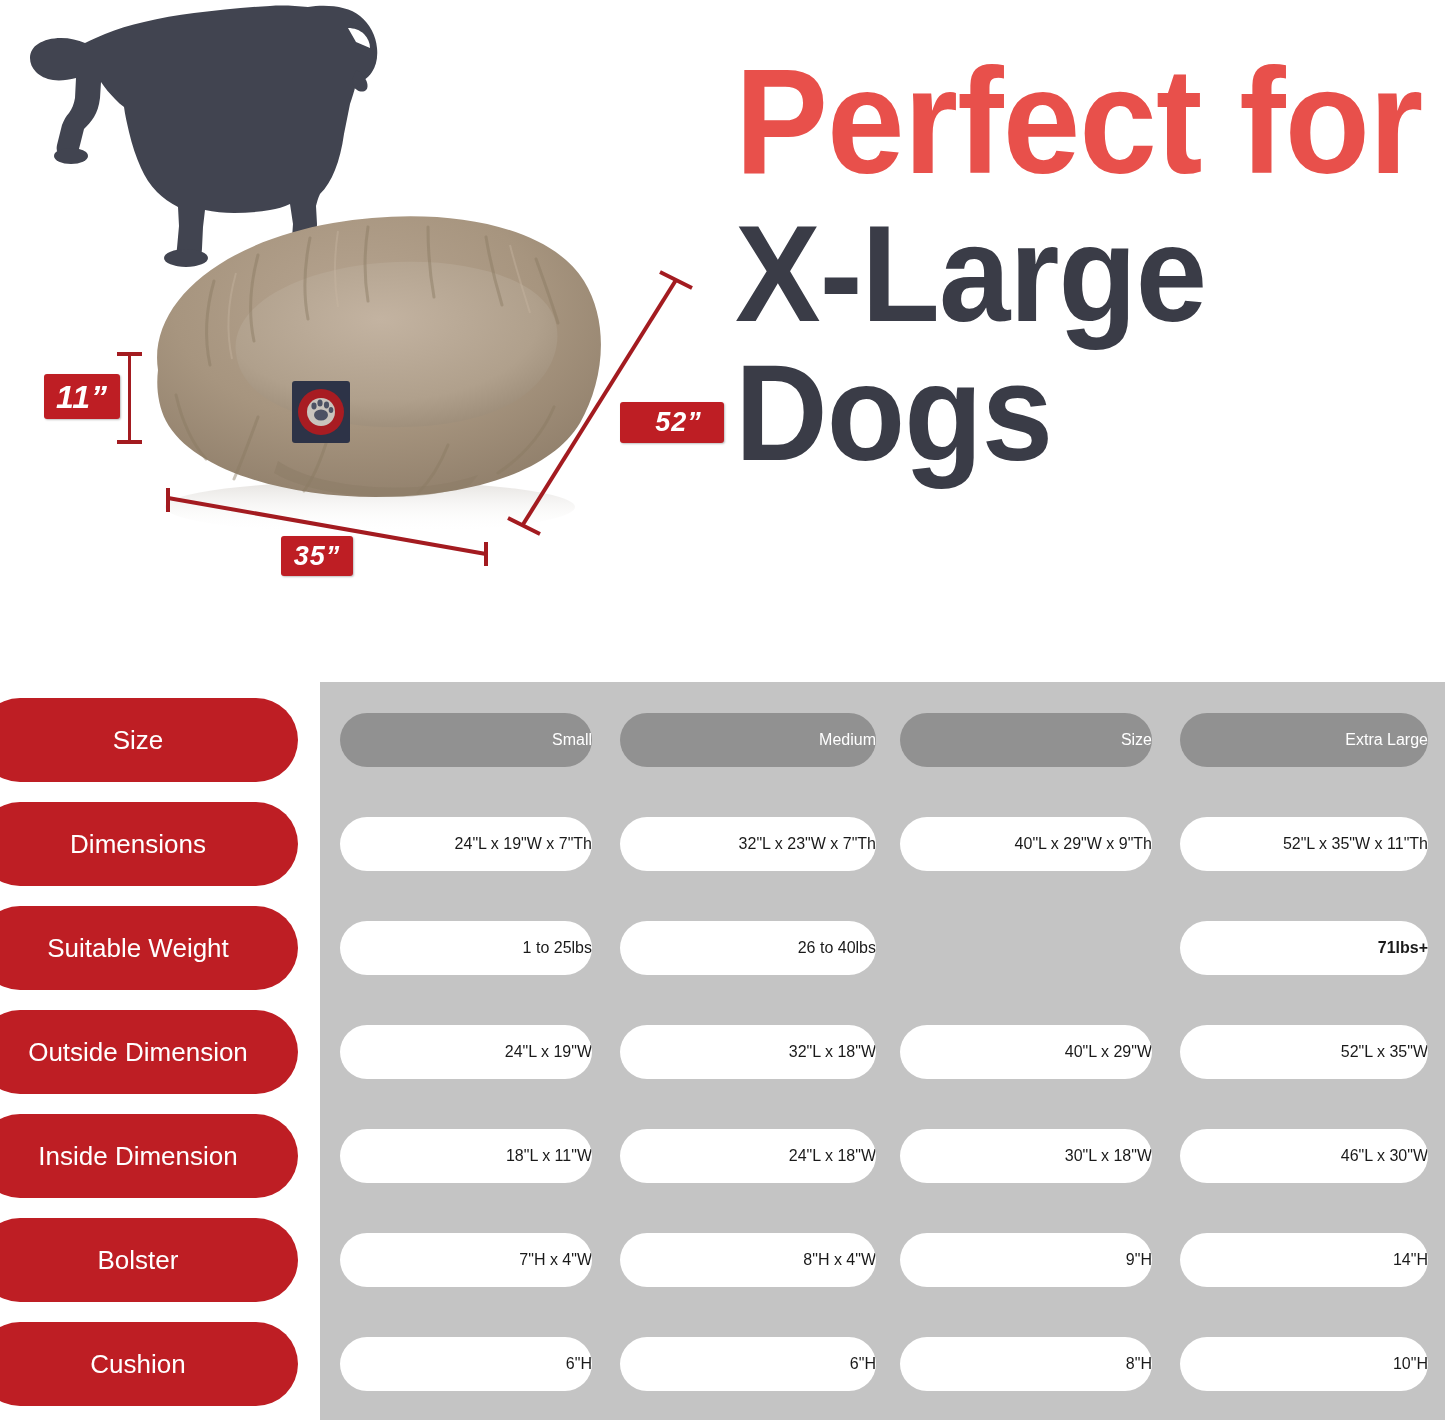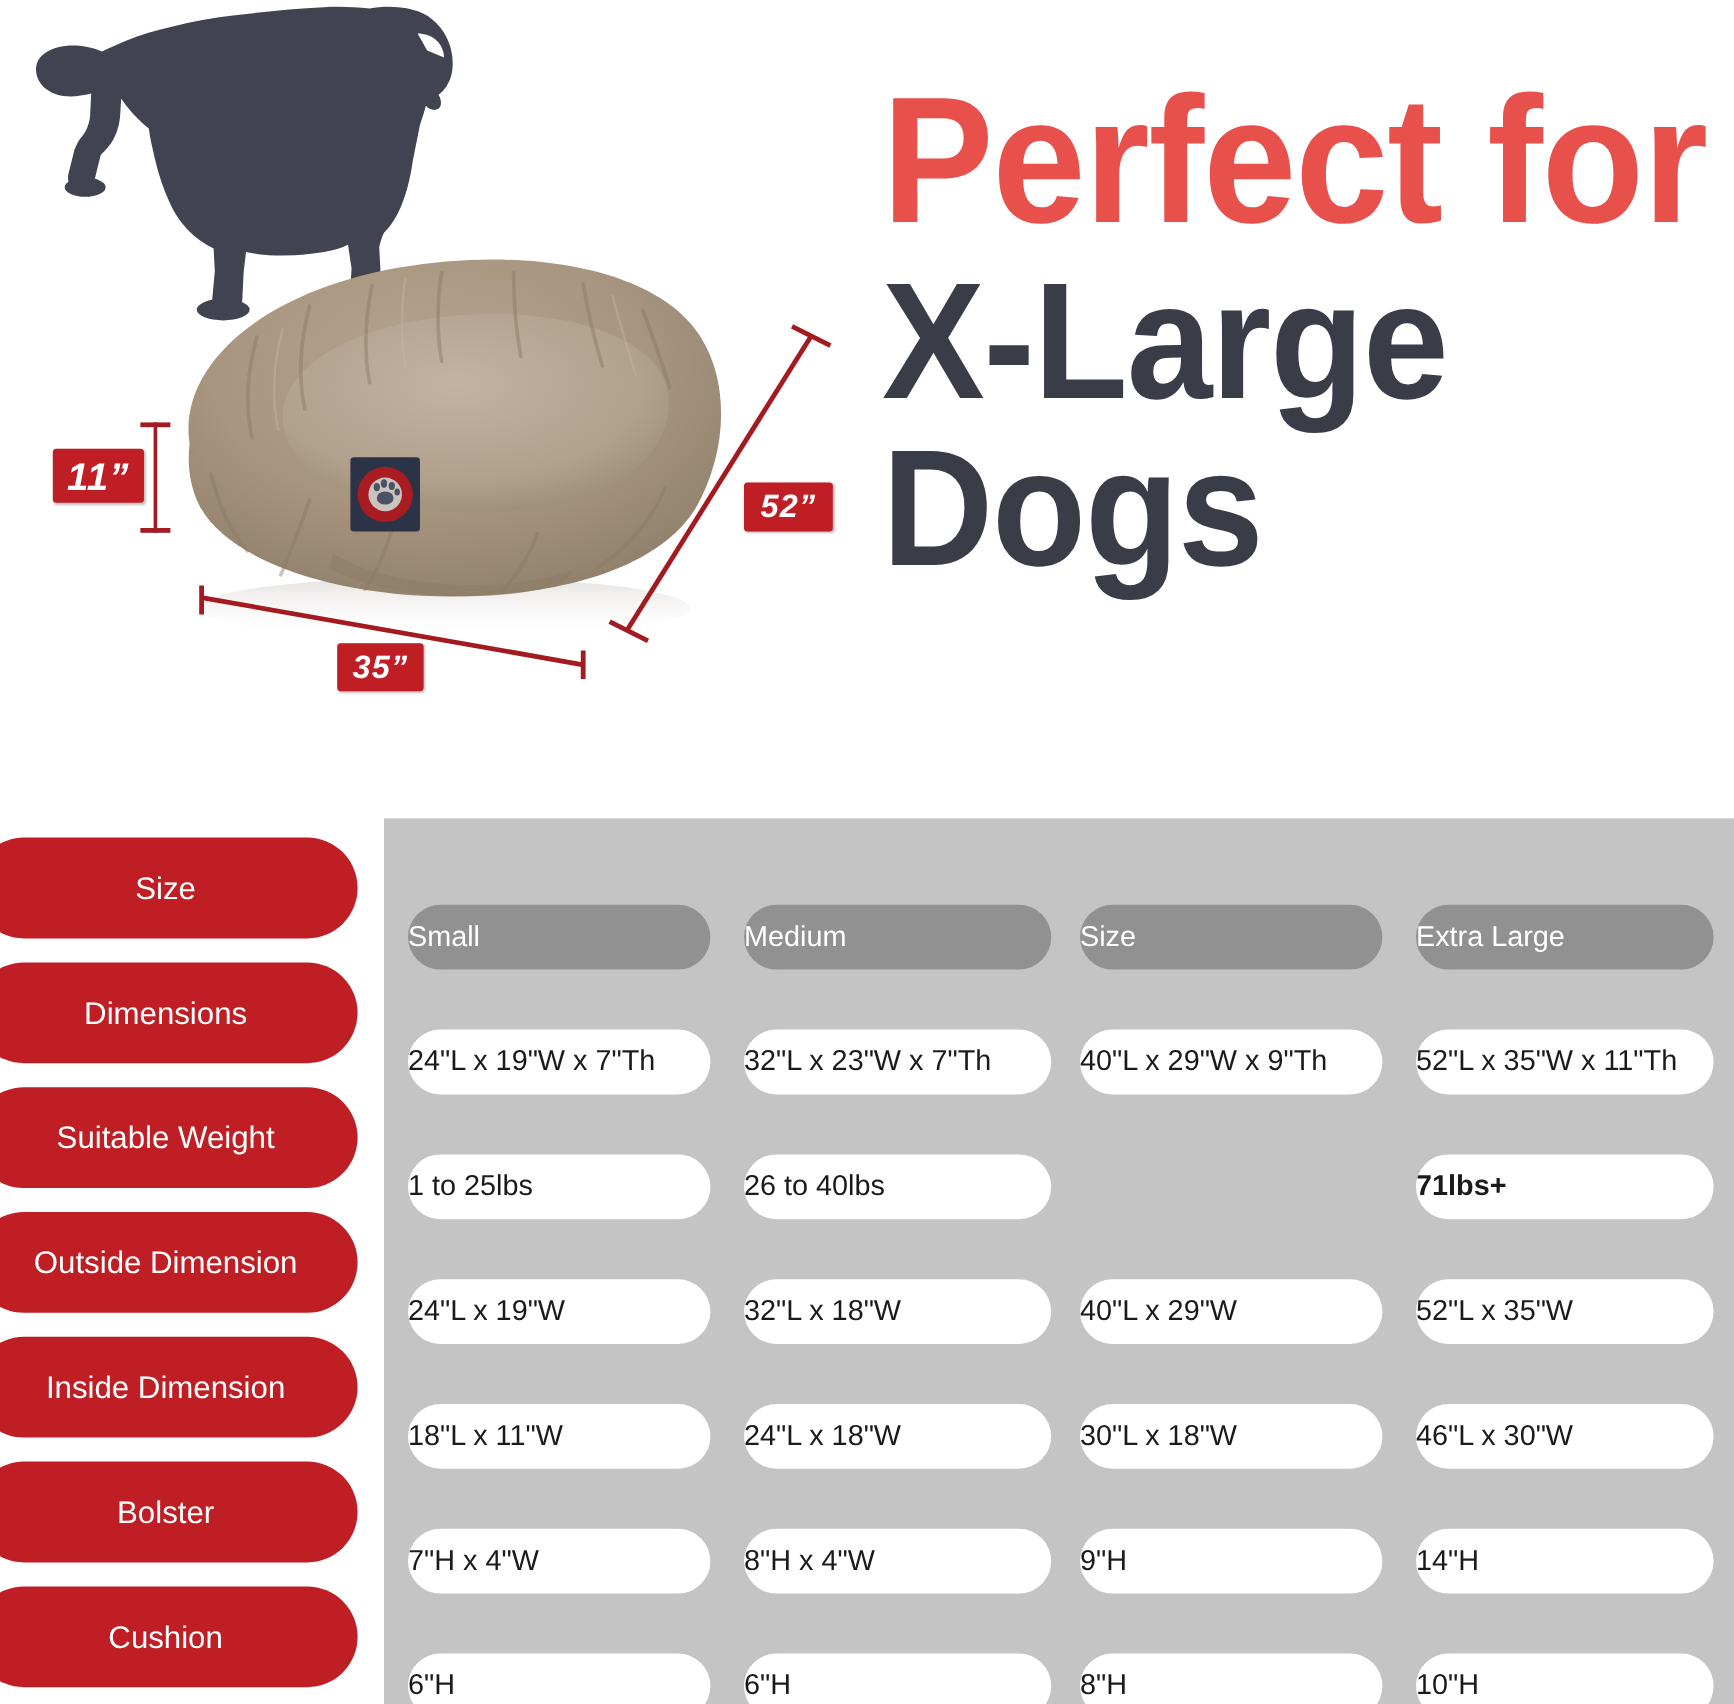--- a/index.html
+++ b/index.html
@@ -72,30 +72,31 @@
     font-size: 32px;
   }
   #label-35 {
     left: 281px; top: 536px;
     width: 72px; height: 40px;
     line-height: 40px;
     font-size: 27px;
   }
   #label-52 {
     left: 620px; top: 402px;
-    width: 74px; height: 41px;
+    width: 91px; height: 41px;
     line-height: 41px;
     font-size: 27px;
+    padding-left: 13px;
   }
 
   
   #headline {
     position: absolute;
     left: 735px;
-    top: 64px;
+    top: 52px;
     width: 700px;
   }
   .hl-line {
     font-weight: bold;
     line-height: 0.92;
     letter-spacing: -1px;
     white-space: nowrap;
   }
   #hl-1 {
     color: #E8504B;
@@ -156,26 +157,25 @@
     text-align: center;
     white-space: nowrap;
     overflow: hidden;
   }
   .cell {
     position: absolute;
     height: 54px;
     background: #ffffff;
     border-radius: 27px;
     color: #1a1a1a;
-    font-size: 24px;
+    font-size: 16px;
     line-height: 54px;
-    text-align: left;
+    text-align: right;
     white-space: nowrap;
     overflow: hidden;
-    margin-top: 41px;
   }
   .cell.head {
     background: #919191;
     color: #ffffff;
   }
   
   .c0 { left: 340px; width: 252px; }
   .c1 { left: 620px; width: 256px; }
   .c2 { left: 900px; width: 252px; }
   .c3 { left: 1180px; width: 248px; }

